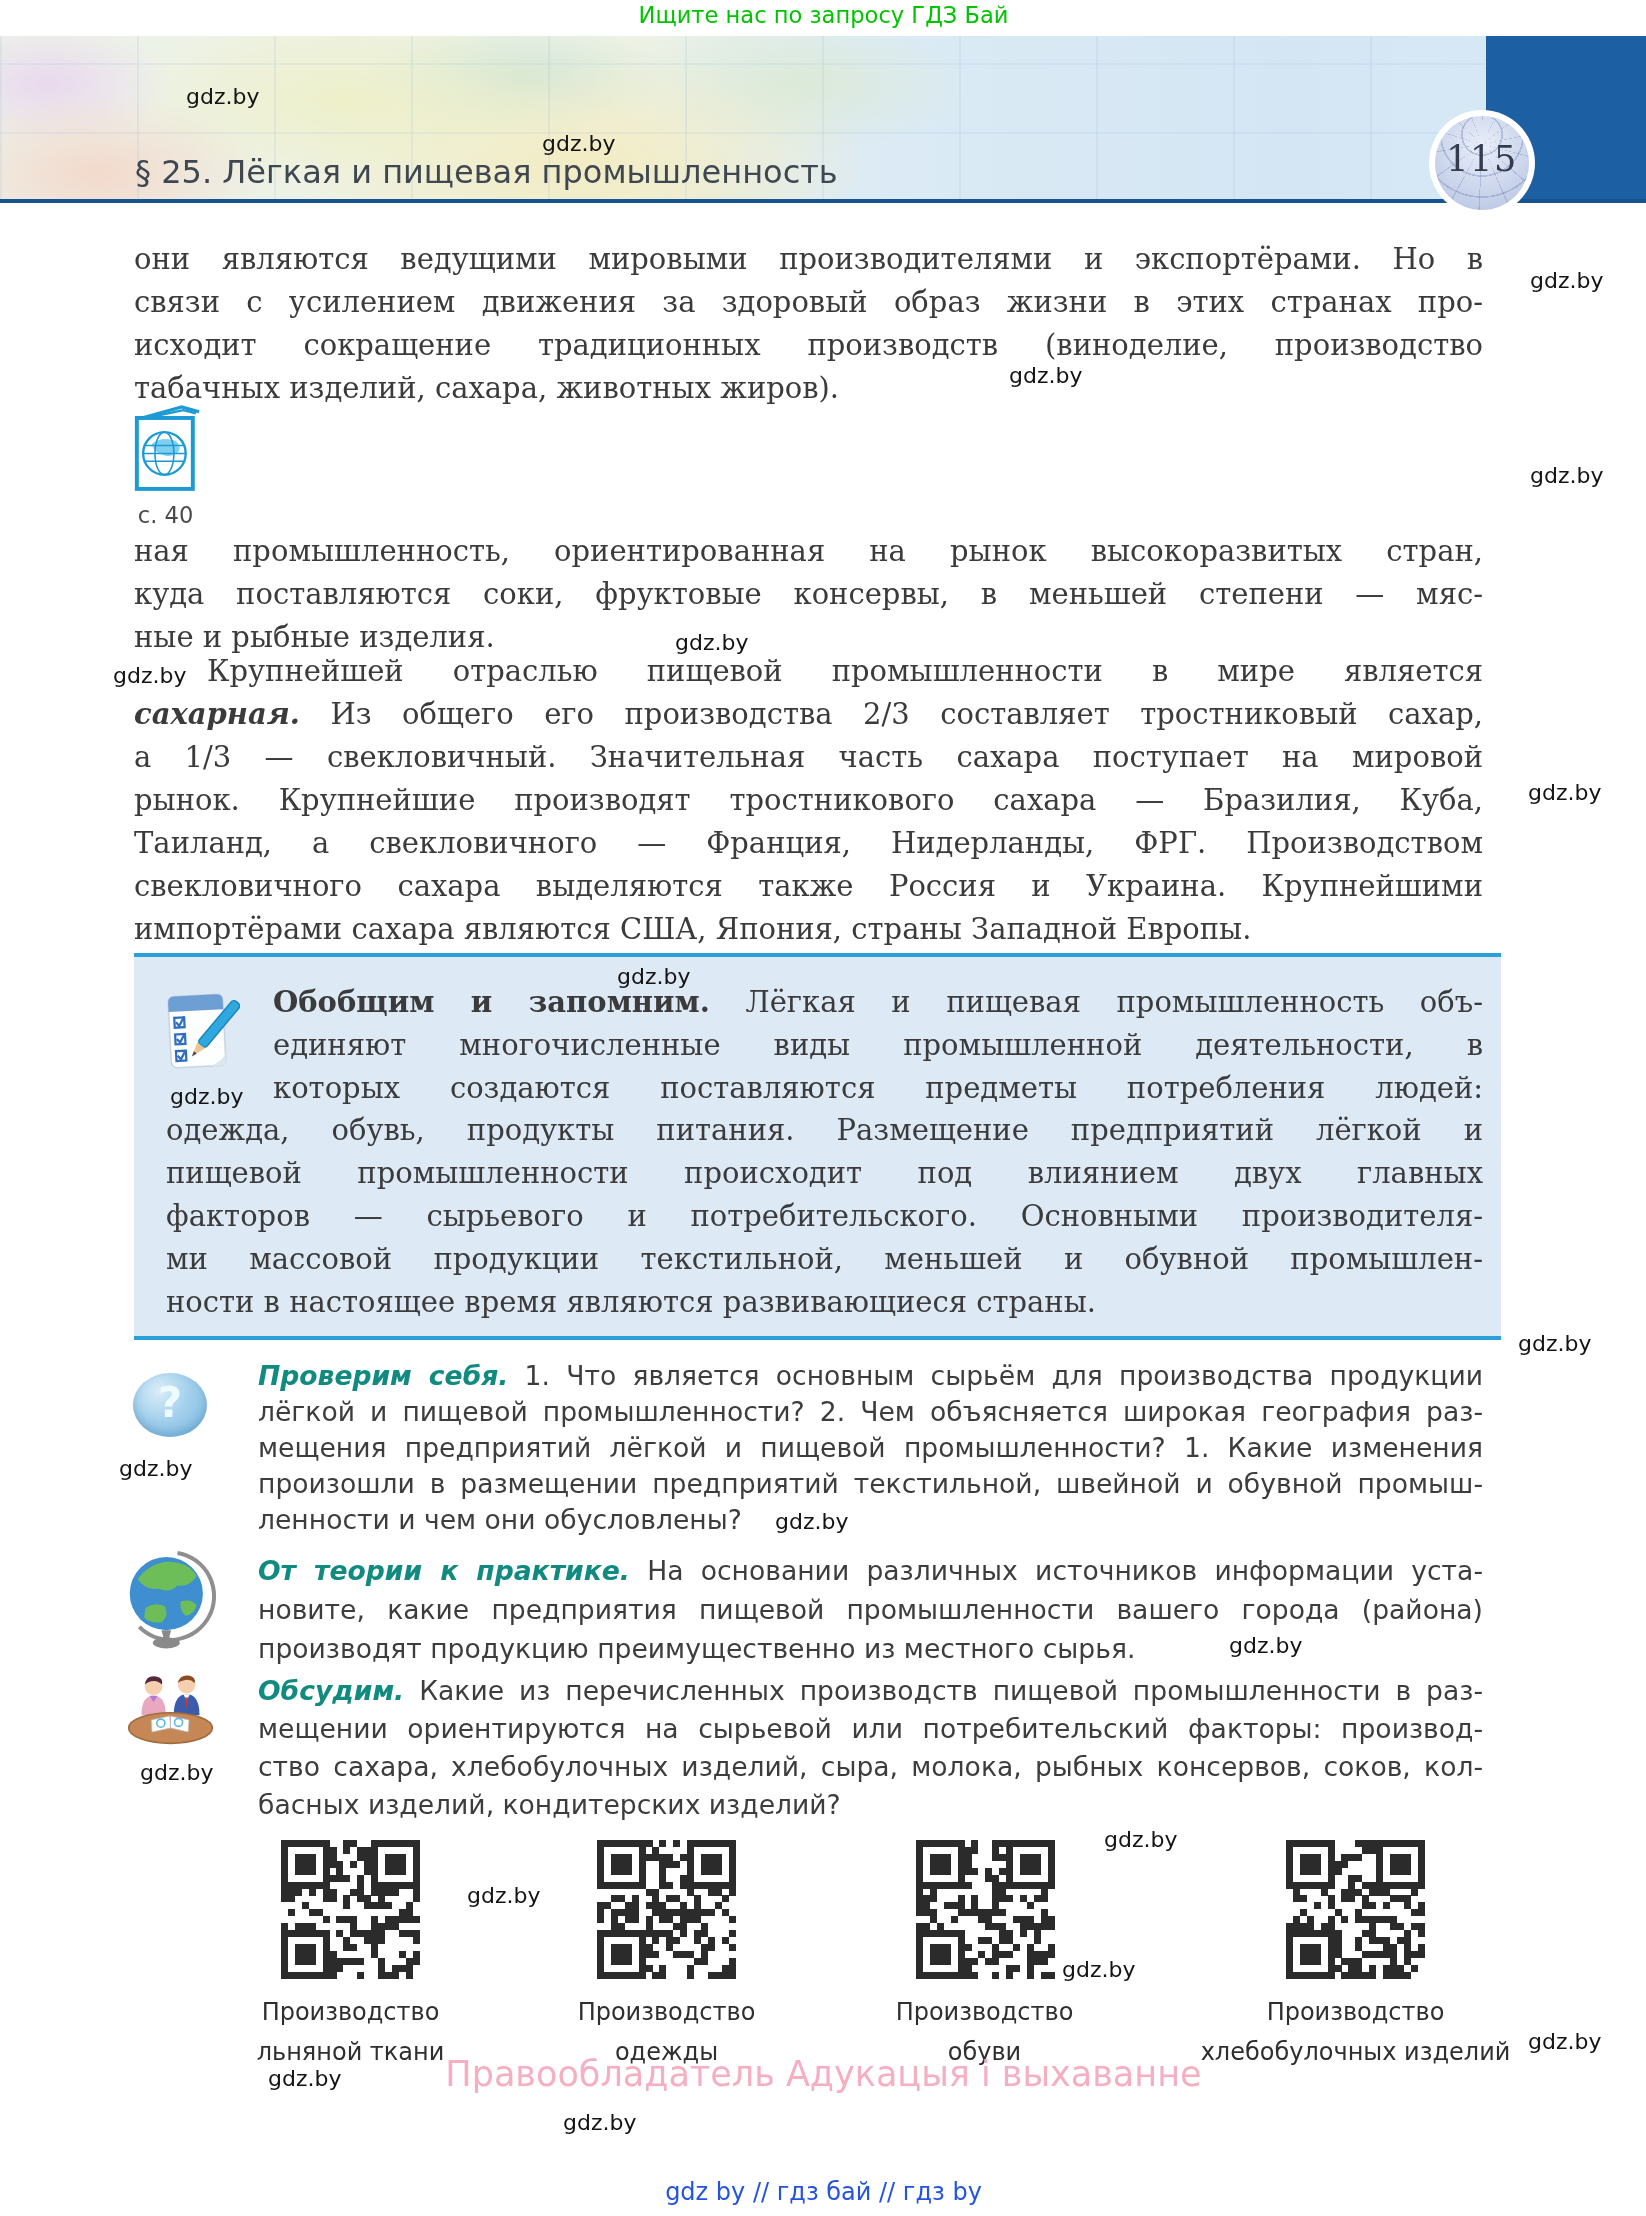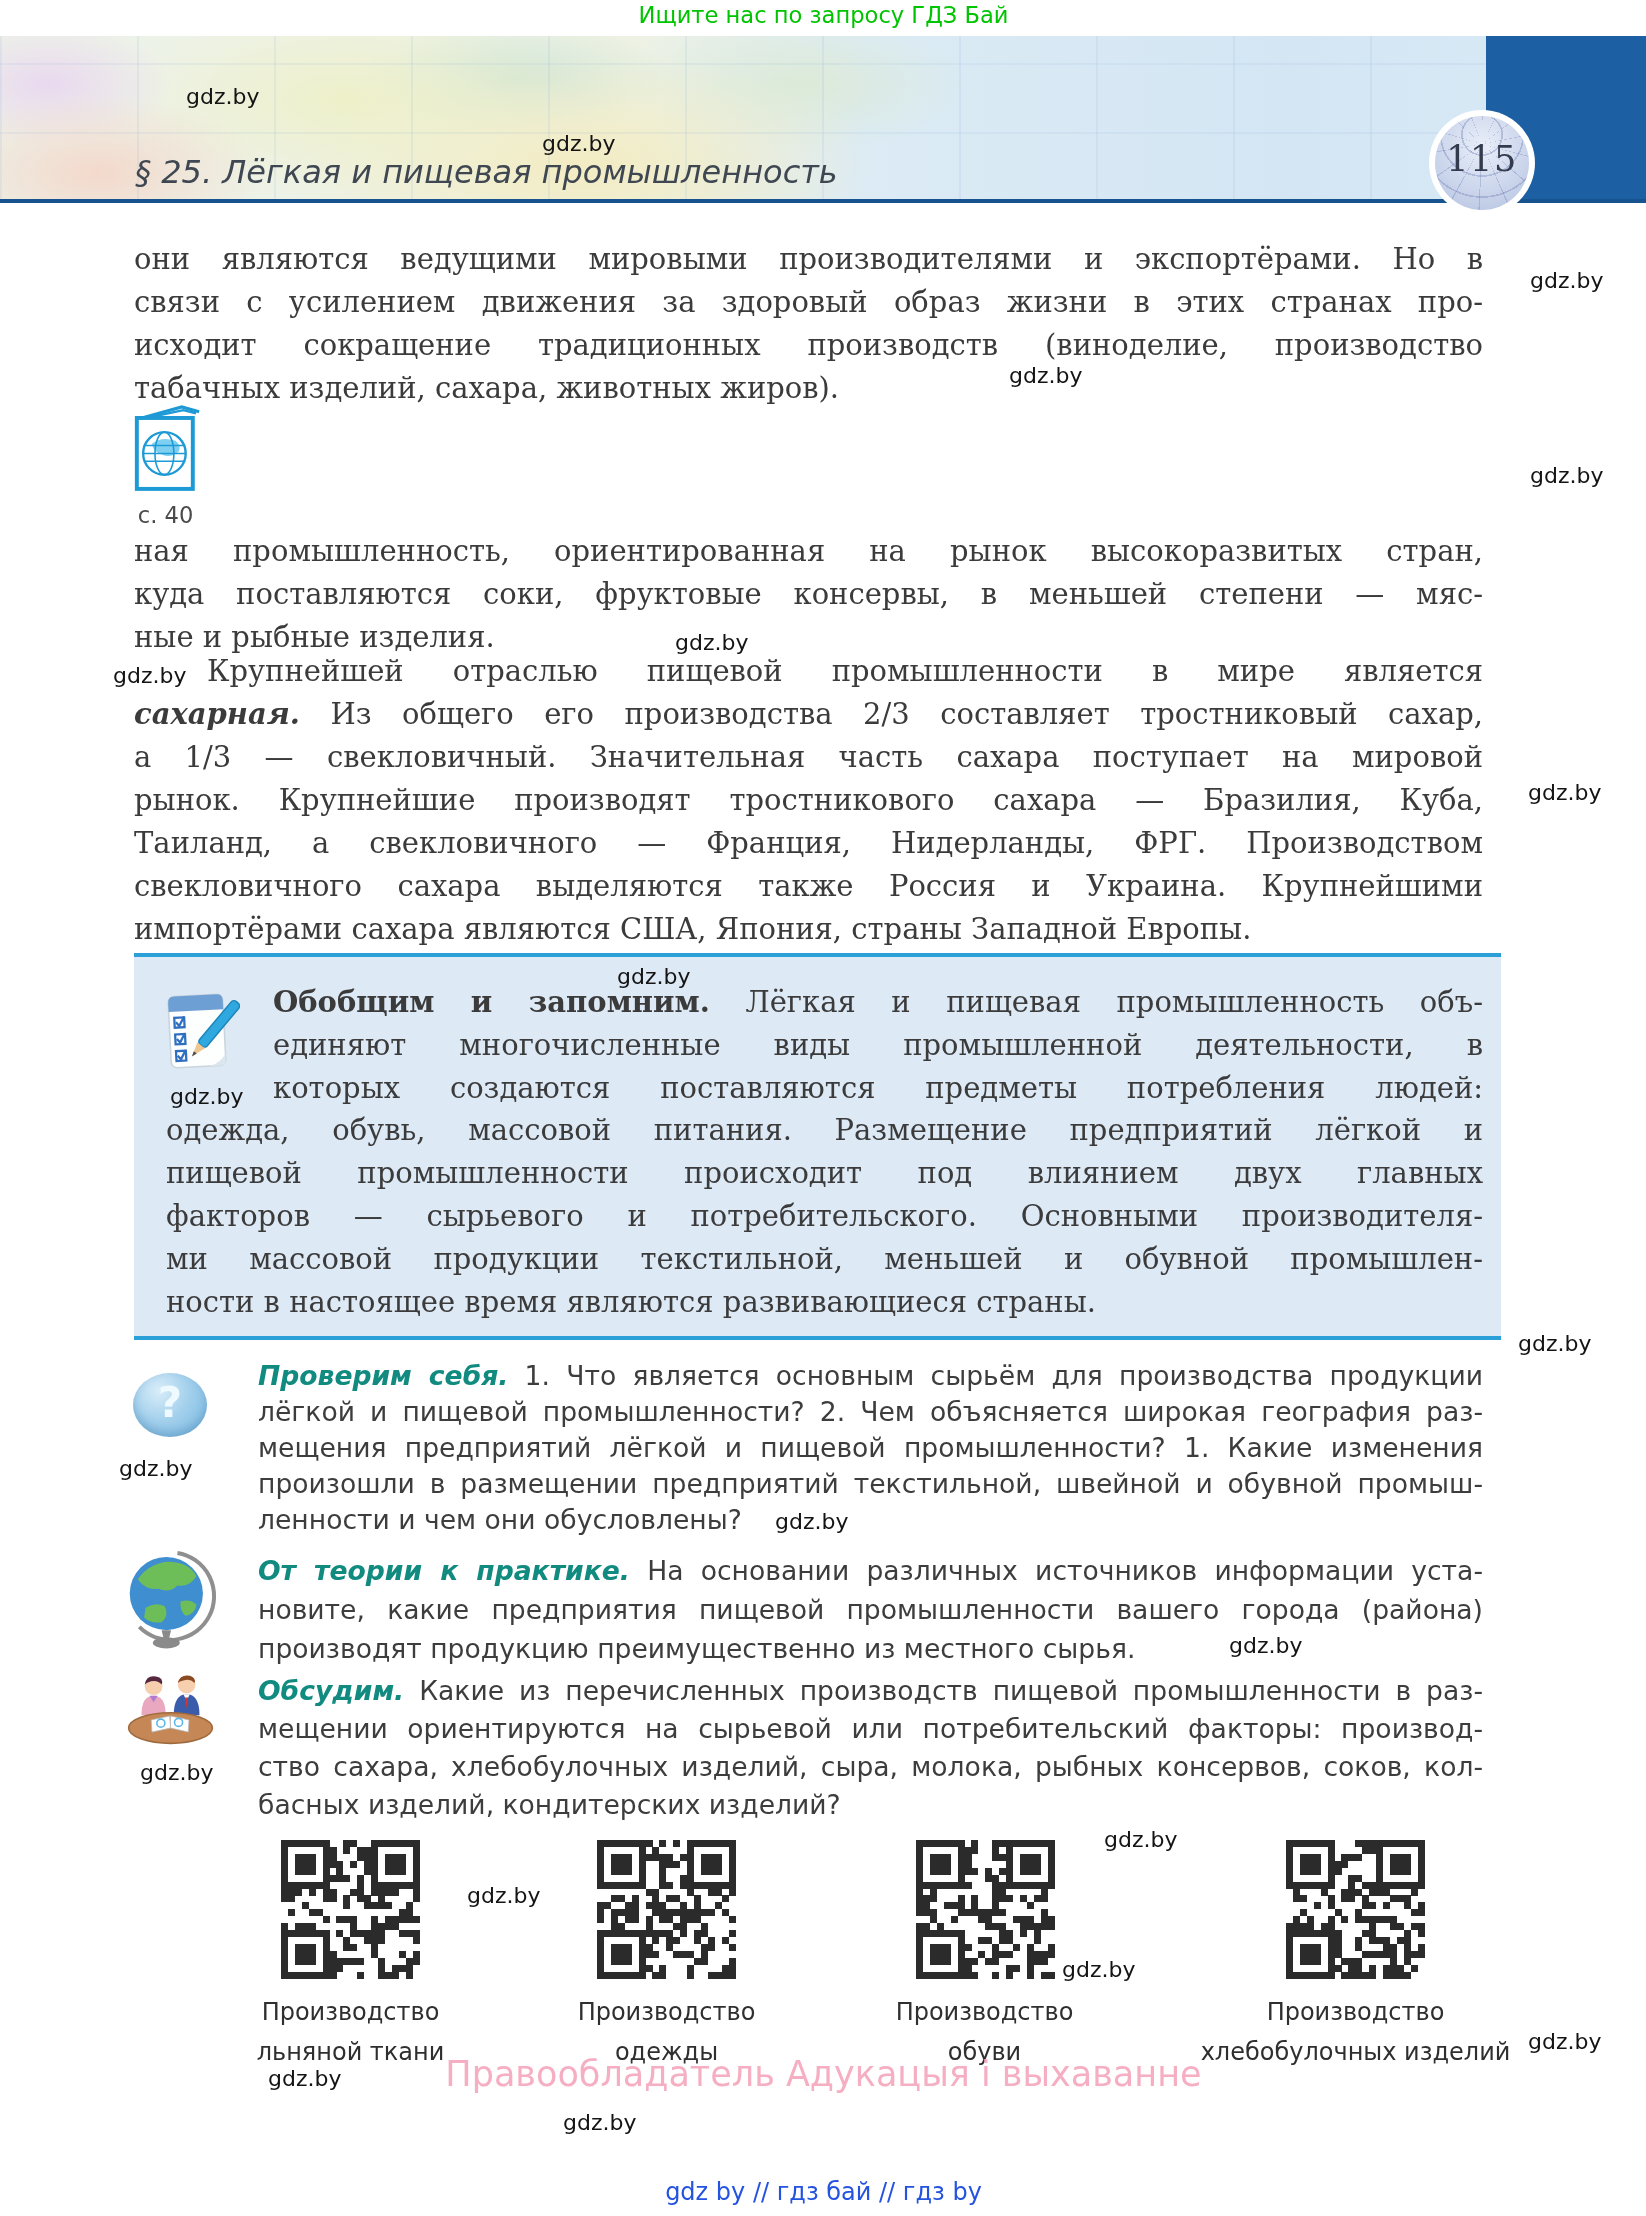--- a/index.html
+++ b/index.html
@@ -14,21 +14,20 @@
   .top-banner {
     position:absolute; top:1.6px; left:0; width:100%;
     text-align:center; font-family:"DejaVu Sans","Liberation Sans",sans-serif;
     font-size:22.6px; color:#00c400;
   }
 
   
   .header {
     position:absolute; top:36px; left:0; width:1647px; height:167px;
     overflow:hidden;
-    font-style:italic;
   }
   .map-bg {
     position:absolute; inset:0;
     background:
       radial-gradient(ellipse 242px 113px at 97px 137px, #f3d9cc 0%, rgba(243,217,204,0) 70%),
       radial-gradient(ellipse 177px 89px at 48px 48px,  #e9d9ef 0%, rgba(233,217,239,0) 70%),
       radial-gradient(ellipse 322px 129px at 347px 64px, #eef0c9 0%, rgba(238,240,201,0) 70%),
       radial-gradient(ellipse 419px 161px at 580px 129px,#f3ecc3 0%, rgba(243,236,195,0) 70%),
       radial-gradient(ellipse 242px 97px at 798px 48px, #dcead8 0%, rgba(220,234,216,0) 70%),
       radial-gradient(ellipse 210px 81px at 516px 44px, #cfe5d8 0%, rgba(207,229,216,0) 75%),
@@ -226,21 +225,21 @@
         <polygon points="56,80 69,80 62.5,98" fill="#f0c68f"></polygon>
         <polygon points="60,92 65,92 62.5,99" fill="#4a4a4a"></polygon>
       </g>
     </svg>
     <div class="serif-block" style="left:139px; top:24px; width:1210px;">
         <div class="tline"><span class="b">Обобщим и запомним.</span><span> Лёгкая и пищевая промышленность объ-</span></div>
         <div class="tline">единяют многочисленные виды промышленной деятельности, в</div>
         <div class="tline">которых создаются поставляются предметы потребления людей:</div>
       </div>
     <div class="serif-block rag" style="left:32px; top:152px; width:1317px;">
-        <div class="tline">одежда, обувь, массовой питания. Размещение предприятий лёгкой и</div>
+        <div class="tline">одежда, обувь, продукты питания. Размещение предприятий лёгкой и</div>
         <div class="tline">пищевой промышленности происходит под влиянием двух главных</div>
         <div class="tline">факторов — сырьевого и потребительского. Основными производителя-</div>
         <div class="tline">ми массовой продукции текстильной, меньшей и обувной промышлен-</div>
         <div class="tline">ности в настоящее время являются развивающиеся страны.</div>
       </div>
   </div>
 
   <div class="q-icon"></div>
   <div class="sans-block rag" style="left:258px; top:1358px; width:1225px;">
       <div class="tline"><span class="teal">Проверим себя.</span><span> 1. Что является основным сырьём для производства продукции</span></div>

